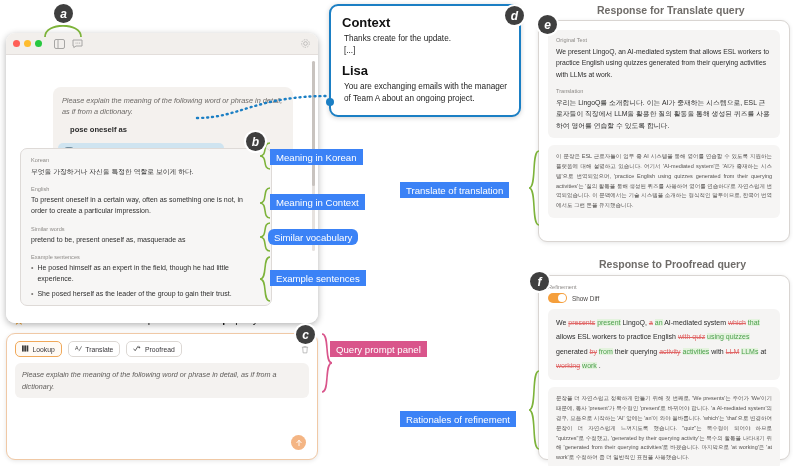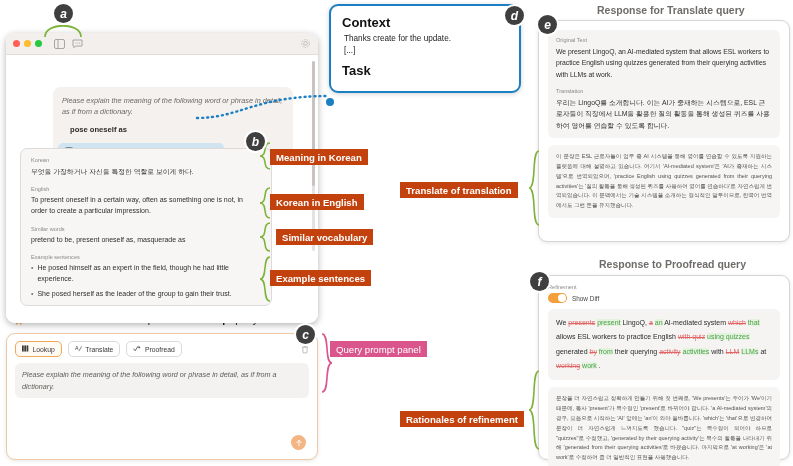--- a/index.html
+++ b/index.html
@@ -154,21 +154,21 @@
 
   
   .diff{font-size:7px;line-height:2.05;color:#2b2b2b;}
   .del{color:#e06666;text-decoration:line-through;}
   .ins{color:#4b9f4b;background:#e4f3de;}
 
   
   .anno{
     color:#fff;font-size:9.6px;padding:2.5px 6px;white-space:nowrap;z-index:50;
   }
-  .anno-g{background:#c2410c;font-weight:bold;}
+  .anno-g{background:#3b82f6;}
   .anno-p{background:#d9558b;}
 
   
   .brk{z-index:45;}
 </style>
 </head>
 <body>
 
 <div class="abs app-window">
   <div class="titlebar">
@@ -298,21 +298,22 @@
       </svg>
   </div>
 </div>
 
 <div class="abs ctx-bubble">
   <div class="dot-anchor"></div>
   <div class="cb-h">Context</div>
   <div class="cb-b">Thanks create for the update.</div>
   <div class="cb-b">[...]</div>
   <div class="cb-gap"></div>
-  <div class="cb-h">Task</div>
+  <div class="cb-h">Lisa</div>
+  <div class="cb-b">You are exchanging emails with the manager of Team A about an ongoing project.</div>
 </div>
 
 <svg class="abs connector" width="140" height="40" viewBox="0 0 140 40">
   <path d="M2 30 C 45 30, 60 8, 134 8" stroke="#1b7fc4" stroke-width="2.4" fill="none" stroke-dasharray="1 4" stroke-linecap="round"></path>
 </svg>
 
 <div class="abs panel-title" style="left:597px;top:4px;">Response for Translate query</div>
 <div class="abs rpanel" style="left:538px;top:20px;width:252px;height:222px;padding:9px 9px;">
   <div class="inner-card">
     <div class="lbl">Original Text</div>
@@ -345,22 +346,22 @@
   <path d="M12 1 C 4 1, 10 16, 2 16 C 10 16, 4 31, 12 31" stroke="#7db33a" stroke-width="1.6" fill="none"></path>
 </svg>
 <svg class="abs brk" style="left:258px;top:222px;" width="14" height="32">
   <path d="M12 1 C 4 1, 10 15, 2 15 C 10 15, 4 29, 12 29" stroke="#7db33a" stroke-width="1.6" fill="none"></path>
 </svg>
 <svg class="abs brk" style="left:258px;top:256px;" width="14" height="48">
   <path d="M12 1 C 4 1, 10 23, 2 23 C 10 23, 4 45, 12 45" stroke="#7db33a" stroke-width="1.6" fill="none"></path>
 </svg>
 
 <div class="abs anno anno-g" style="left:270px;top:149px;">Meaning in Korean</div>
-<div class="abs anno anno-g" style="left:270px;top:194px;">Korean in English</div>
-<div class="abs anno anno-g" style="left:276px;top:229px;">Similar vocabulary</div>
+<div class="abs anno anno-g" style="left:270px;top:194px;">Meaning in Context</div>
+<div class="abs anno anno-g" style="left:268px;top:229px;border-radius:6px;">Similar vocabulary</div>
 <div class="abs anno anno-g" style="left:270px;top:270px;">Example sentences</div>
 
 <svg class="abs brk" style="left:320px;top:333px;" width="14" height="62">
   <path d="M2 1 C 10 1, 4 30, 12 30 C 4 30, 10 59, 2 59" stroke="#d9558b" stroke-width="1.6" fill="none"></path>
 </svg>
 <div class="abs anno anno-p" style="left:330px;top:341px;text-align:right;">Query prompt panel</div>
 
 <svg class="abs brk" style="left:527px;top:150px;" width="14" height="78">
   <path d="M12 1 C 4 1, 10 38, 2 38 C 10 38, 4 75, 12 75" stroke="#7db33a" stroke-width="1.6" fill="none"></path>
 </svg>

